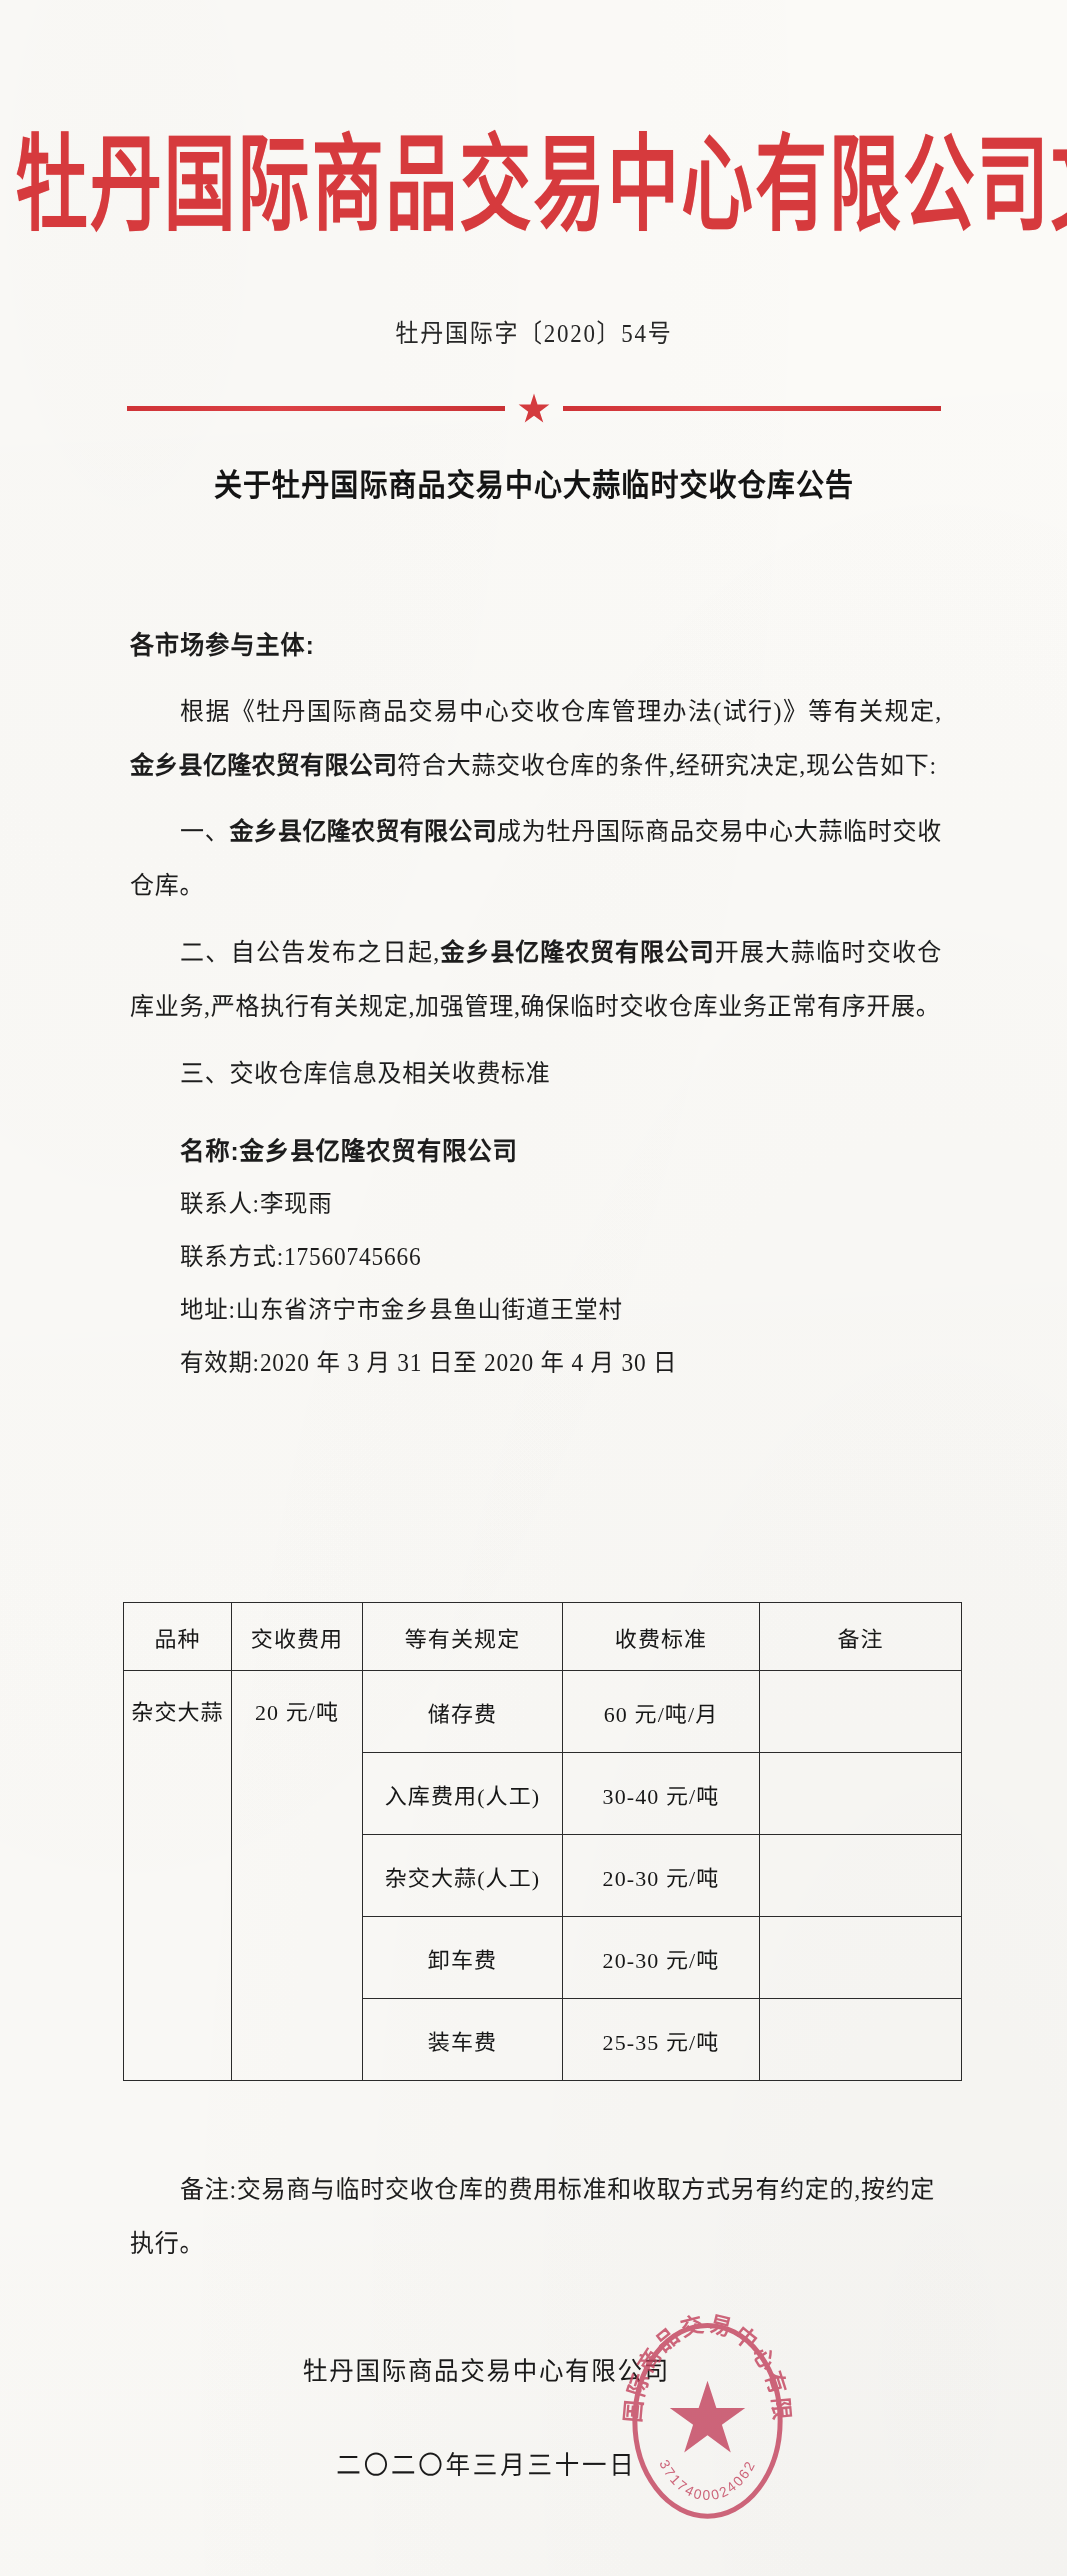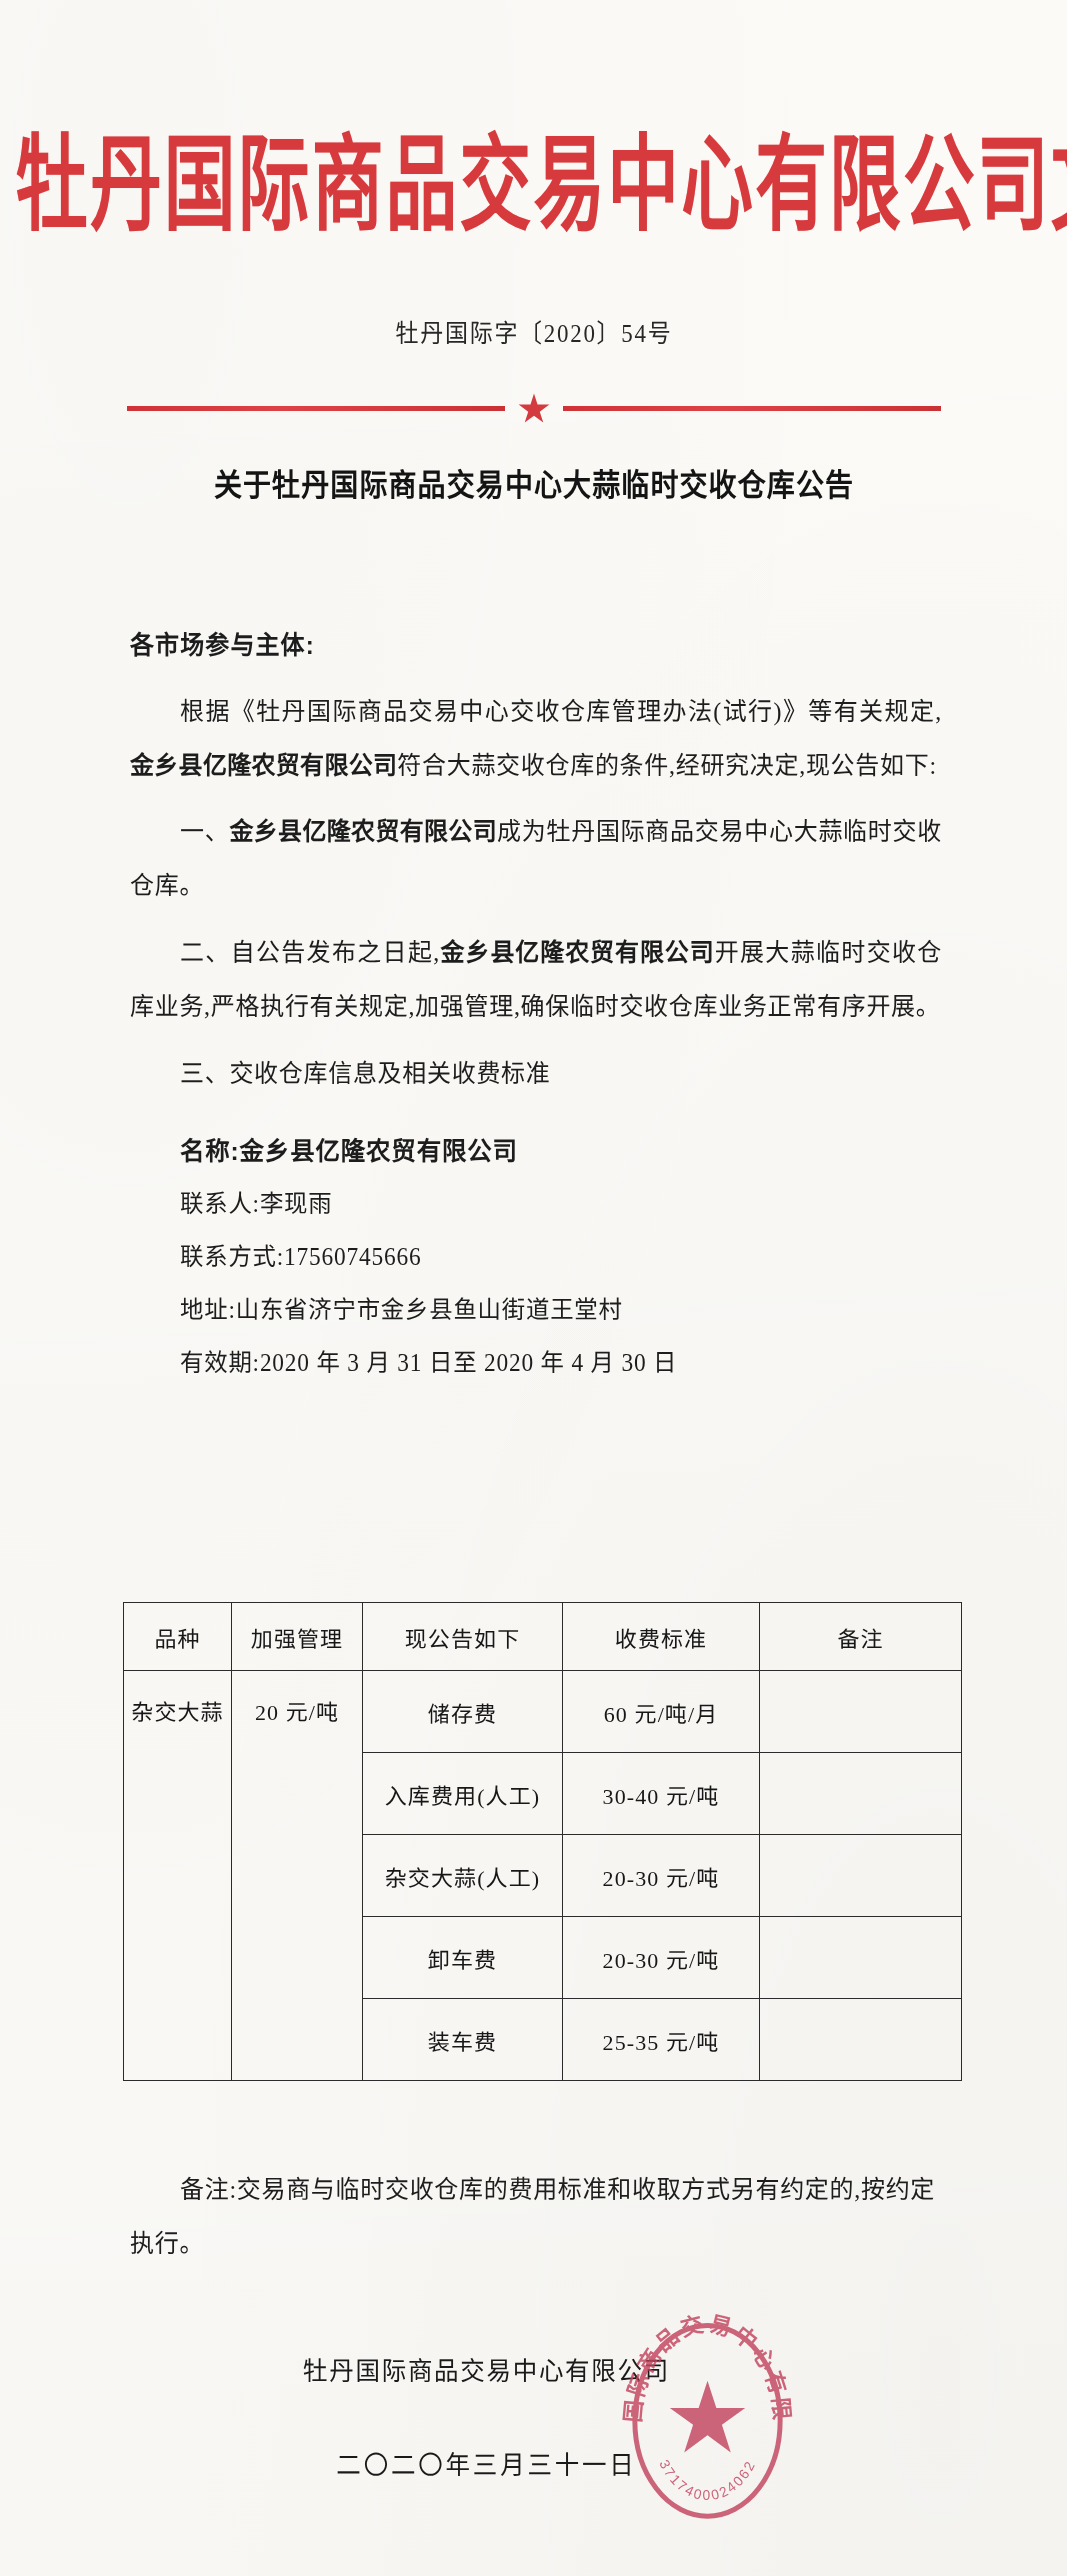--- a/index.html
+++ b/index.html
@@ -283,22 +283,22 @@
         <colgroup>
           <col class="c-variety">
             <col class="c-fee">
             <col class="c-item">
           <col class="c-standard">
             <col class="c-remark">
         </colgroup>
         <thead>
           <tr id="fee-head-row">
               <th>品种</th>
-              <th>加强管理</th>
-              <th>现公告如下</th>
+              <th>交收费用</th>
+              <th>等有关规定</th>
               <th>收费标准</th>
               <th>备注</th>
             </tr>
         </thead>
         <tbody id="fee-body">
             <tr>
               <td rowspan="5" style="vertical-align: top; padding-top: 23.4px; text-align: center;">杂交大蒜</td>
               <td rowspan="5" style="vertical-align: top; padding-top: 23.4px;">20 元/吨</td>
               <td>储存费</td>
               <td>60 元/吨/月</td>

